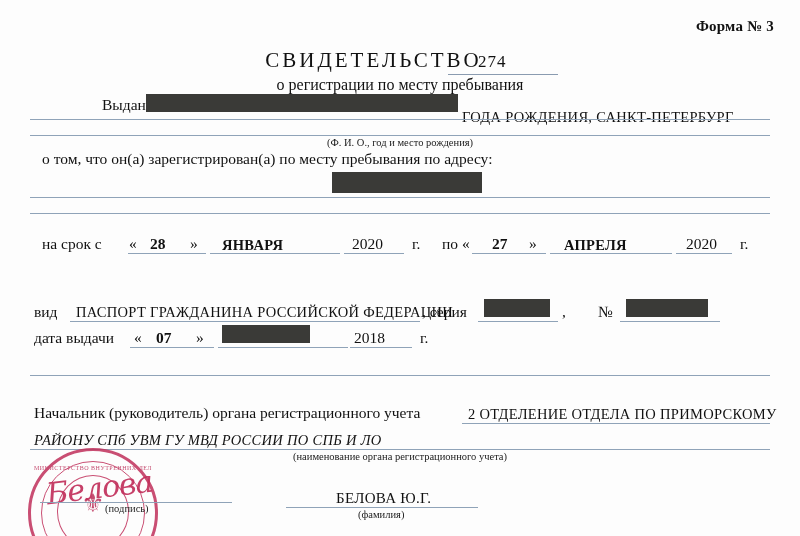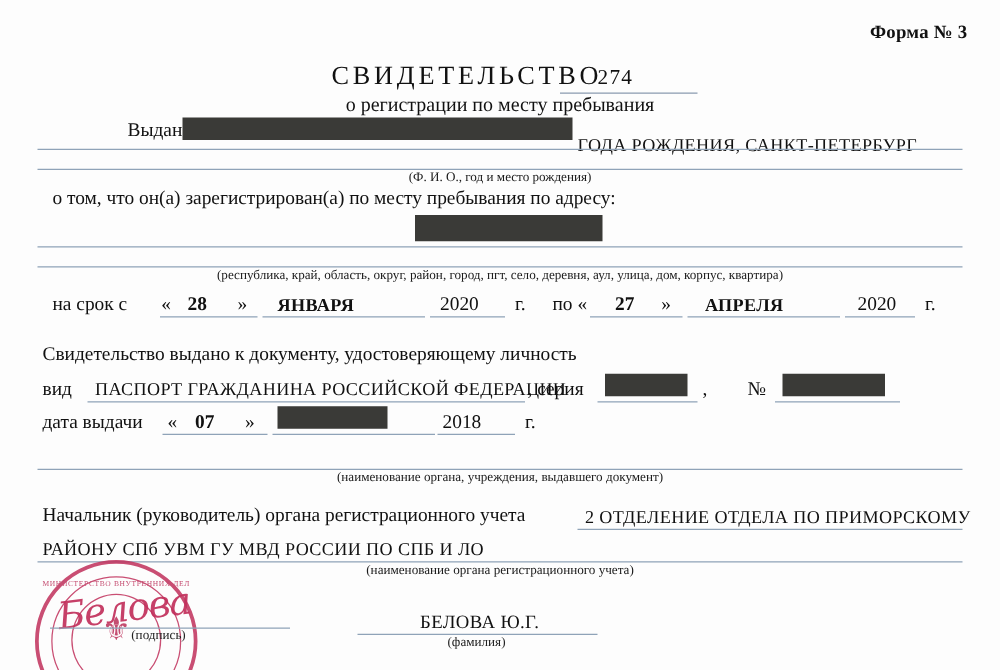--- a/index.html
+++ b/index.html
@@ -197,21 +197,20 @@
   <div class="val-caps" style="left:462px; top:109px;">ГОДА РОЖДЕНИЯ, САНКТ-ПЕТЕРБУРГ</div>
   <div class="rule" style="left:30px; top:119px; width:740px;"></div>
   <div class="rule" style="left:30px; top:135px; width:740px;"></div>
   <div class="caption" style="top:137px;">(Ф. И. О., год и место рождения)</div>
 
   <div class="txt" style="left:42px; top:150px;">о том, что он(а) зарегистрирован(а) по месту пребывания по адресу:</div>
 
   <div class="redact" style="left:332px; top:172px; width:150px; height:21px;"></div>
   <div class="rule" style="left:30px; top:197px; width:740px;"></div>
   <div class="rule" style="left:30px; top:213px; width:740px;"></div>
-  <div class="caption" style="top:215px;">(республика, край, область, округ, район, город, пгт, село, деревня, аул, улица, дом, корпус, квартира)</div>
 
   <div class="txt" style="left:42px; top:235px;">на срок с</div>
   <div class="txt" style="left:129px; top:235px;">«</div>
   <div class="txt" style="left:150px; top:235px; font-weight:bold;">28</div>
   <div class="txt" style="left:190px; top:235px;">»</div>
   <div class="rule" style="left:128px; top:253px; width:78px;"></div>
   <div class="val-caps" style="left:222px; top:237px; font-weight:bold;">ЯНВАРЯ</div>
   <div class="rule" style="left:210px; top:253px; width:130px;"></div>
   <div class="txt" style="left:352px; top:235px;">2020</div>
   <div class="rule" style="left:344px; top:253px; width:60px;"></div>
@@ -219,21 +218,20 @@
   <div class="txt" style="left:442px; top:235px;">по «</div>
   <div class="txt" style="left:492px; top:235px; font-weight:bold;font-family:Liberation Serif, serif;">27</div>
   <div class="txt" style="left:529px; top:235px;">»</div>
   <div class="rule" style="left:472px; top:253px; width:74px;"></div>
   <div class="val-caps" style="left:564px; top:237px; font-weight:bold;">АПРЕЛЯ</div>
   <div class="rule" style="left:550px; top:253px; width:122px;"></div>
   <div class="txt" style="left:686px; top:235px;">2020</div>
   <div class="rule" style="left:676px; top:253px; width:56px;"></div>
   <div class="txt" style="left:740px; top:235px;">г.</div>
 
-  <div class="txt" style="left:34px; top:275px;">Свидетельство выдано к документу, удостоверяющему личность</div>
 
   <div class="txt" style="left:34px; top:303px;">вид</div>
   <div class="val-caps" style="left:76px; top:304px;">ПАСПОРТ ГРАЖДАНИНА РОССИЙСКОЙ ФЕДЕРАЦИИ</div>
   <div class="rule" style="left:70px; top:321px; width:350px;"></div>
   <div class="txt" style="left:422px; top:303px;">, серия</div>
   <div class="redact" style="left:484px; top:299px; width:66px; height:18px;"></div>
   <div class="rule" style="left:478px; top:321px; width:80px;"></div>
   <div class="txt" style="left:562px; top:303px;">,</div>
   <div class="txt" style="left:598px; top:303px;">№</div>
   <div class="redact" style="left:626px; top:299px; width:82px; height:18px;"></div>
@@ -244,26 +242,25 @@
   <div class="txt" style="left:156px; top:329px; font-weight:bold;">07</div>
   <div class="txt" style="left:196px; top:329px;">»</div>
   <div class="rule" style="left:130px; top:347px; width:84px;"></div>
   <div class="redact" style="left:222px; top:325px; width:88px; height:18px;"></div>
   <div class="rule" style="left:218px; top:347px; width:130px;"></div>
   <div class="txt" style="left:354px; top:329px;">2018</div>
   <div class="rule" style="left:350px; top:347px; width:62px;"></div>
   <div class="txt" style="left:420px; top:329px;">г.</div>
 
   <div class="rule" style="left:30px; top:375px; width:740px;"></div>
-  <div class="caption" style="top:377px;">(наименование органа, учреждения, выдавшего документ)</div>
 
   <div class="txt" style="left:34px; top:404px;">Начальник (руководитель) органа регистрационного учета</div>
   <div class="val-caps" style="left:468px; top:406px;">2 ОТДЕЛЕНИЕ ОТДЕЛА  ПО ПРИМОРСКОМУ</div>
   <div class="rule" style="left:462px; top:423px; width:308px;"></div>
-  <div class="val-caps" style="left:34px; top:432px;">РАЙОНУ СПб УВМ  ГУ  МВД РОССИИ  ПО СПБ  И  ЛО</div>
+  <div class="val-caps" style="left:34px; top:432px;font-style:italic;">РАЙОНУ СПб УВМ  ГУ  МВД РОССИИ  ПО СПБ  И  ЛО</div>
   <div class="rule" style="left:30px; top:449px; width:740px;"></div>
   <div class="caption" style="top:451px;">(наименование органа регистрационного учета)</div>
 
   <div class="stamp">
     <div class="stamp-txt-top">МИНИСТЕРСТВО ВНУТРЕННИХ ДЕЛ</div>
     <div class="stamp-inner"></div>
     <div class="stamp-eagle">⚜</div>
 
   </div>
 

